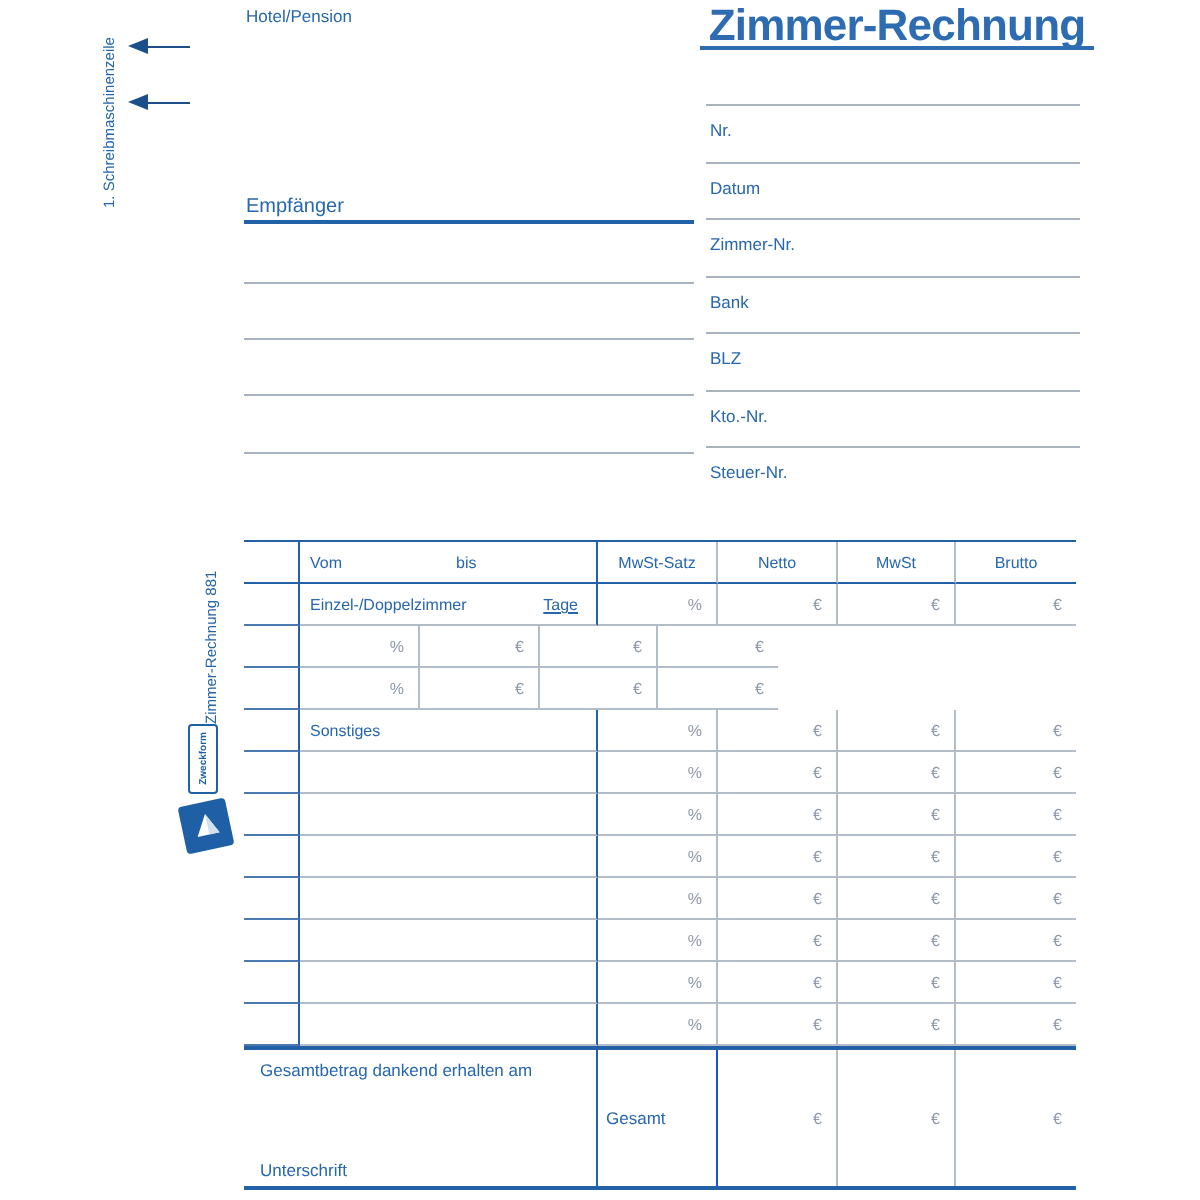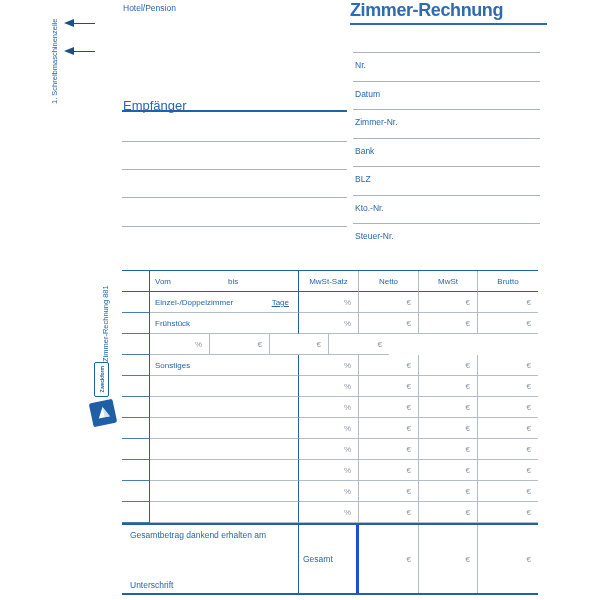--- a/index.html
+++ b/index.html
@@ -20,26 +20,26 @@
   .zf-box { position:absolute; left:94px; top:362px; width:15px; height:35px;
             border:1px solid #2060a4; border-radius:2px; display:flex;
             align-items:center; justify-content:center; background:#fff; }
   .zf-box .vtext { font-size:5px; font-weight:bold; color:#2060a4; }
   .zf-square { position:absolute; left:91px; top:401px; width:24px; height:24px;
                background:#1e5fa6; transform:rotate(-12deg); border-radius:2px;
                display:flex; align-items:center; justify-content:center; }
 
   
   .hotel-label { position:absolute; left:123px; top:3px; font-size:8.5px; }
-  .title { position:absolute; left:350px; top:0px; width:197px; font-size:18px;
-           font-weight:bold; letter-spacing:-0.4px; color:#2e6cb2; }
+  .title { position:absolute; left:350px; top:0px; width:197px; font-size:22px;
+           font-weight:bold; letter-spacing:-0.4px; color:#2e6cb2;text-align:center; }
   .title-rule { position:absolute; left:350px; top:23px; width:197px; height:1.5px;
                 background:#2e6cb2; }
 
-  .empf-label { position:absolute; left:123px; top:98px; font-size:13px; }
+  .empf-label { position:absolute; left:123px; top:98px; font-size:10px; }
   .empf-rule { position:absolute; left:122px; top:110px; width:225px; height:1.5px;
                background:#2261a7; }
   .addr-line { position:absolute; left:122px; width:225px; height:1px; background:#a9b3bf; }
 
   .field { position:absolute; left:353px; width:187px; height:25px;
            border-bottom:1px solid #a9b3bf; }
   .field.no-rule { border-bottom:none; }
   .field .flabel { position:absolute; left:2px; top:0; font-size:8.5px;margin-top:32px; }
 
   
@@ -57,21 +57,21 @@
   .thead .c-narrow, .thead .c-desc { border-bottom:1.5px solid #2261a7; }
   .thead .c-sym { border-bottom:1.5px solid #2261a7; color:#2767ad; text-align:center; padding-right:0; }
   .thead .c-desc .bis { position:absolute; left:78px; top:0; }
   .c-desc .suffix { position:absolute; right:9px; top:0;text-decoration:underline; }
 
   .tfoot { display:flex; height:72px; border-top:2px solid #2261a7;
            border-bottom:2px solid #2261a7; }
   .f-desc { width:177px; position:relative; border-right:1.5px solid #2261a7; }
   .f-desc .received { position:absolute; left:8px; top:5px; font-size:8.5px; }
   .f-desc .signature { position:absolute; left:8px; bottom:3px; font-size:8.5px; }
-  .f-gesamt { width:60px; border-right:3px solid #1d4ed8; display:flex; align-items:center;
+  .f-gesamt { width:60px; border-right:1px solid #1d4ed8; display:flex; align-items:center;
               padding-left:4px; font-size:8.5px; color:#2767ad; }
   .f-sym { width:60px; border-right:1px solid #b3bdc8; display:flex; align-items:center;
            justify-content:flex-end; padding-right:7px; font-size:8px; color:#8d99a9; }
   .f-sym.w59 { width:59px; }
   .f-sym.c-last { width:60px; border-right:none; }
 </style>
 </head>
 <body>
 
 <div class="page">
@@ -147,21 +147,20 @@
       <div class="c c-narrow"></div>
       <div class="c c-desc"><span>Einzel-/Doppelzimmer</span><span class="suffix">Tage</span></div>
       <div class="c c-sym">%</div>
       <div class="c c-sym">€</div>
       <div class="c c-sym w59">€</div>
       <div class="c c-sym c-last">€</div>
     </div>
 
     <div class="trow">
       <div class="c c-narrow"></div>
-      <div class="c c-desc"><span>Frühstück</span></div>
       <div class="c c-sym">%</div>
       <div class="c c-sym">€</div>
       <div class="c c-sym w59">€</div>
       <div class="c c-sym c-last">€</div>
     </div>
 
     <div class="trow">
       <div class="c c-narrow"></div>
       <div class="c c-sym">%</div>
       <div class="c c-sym">€</div>

